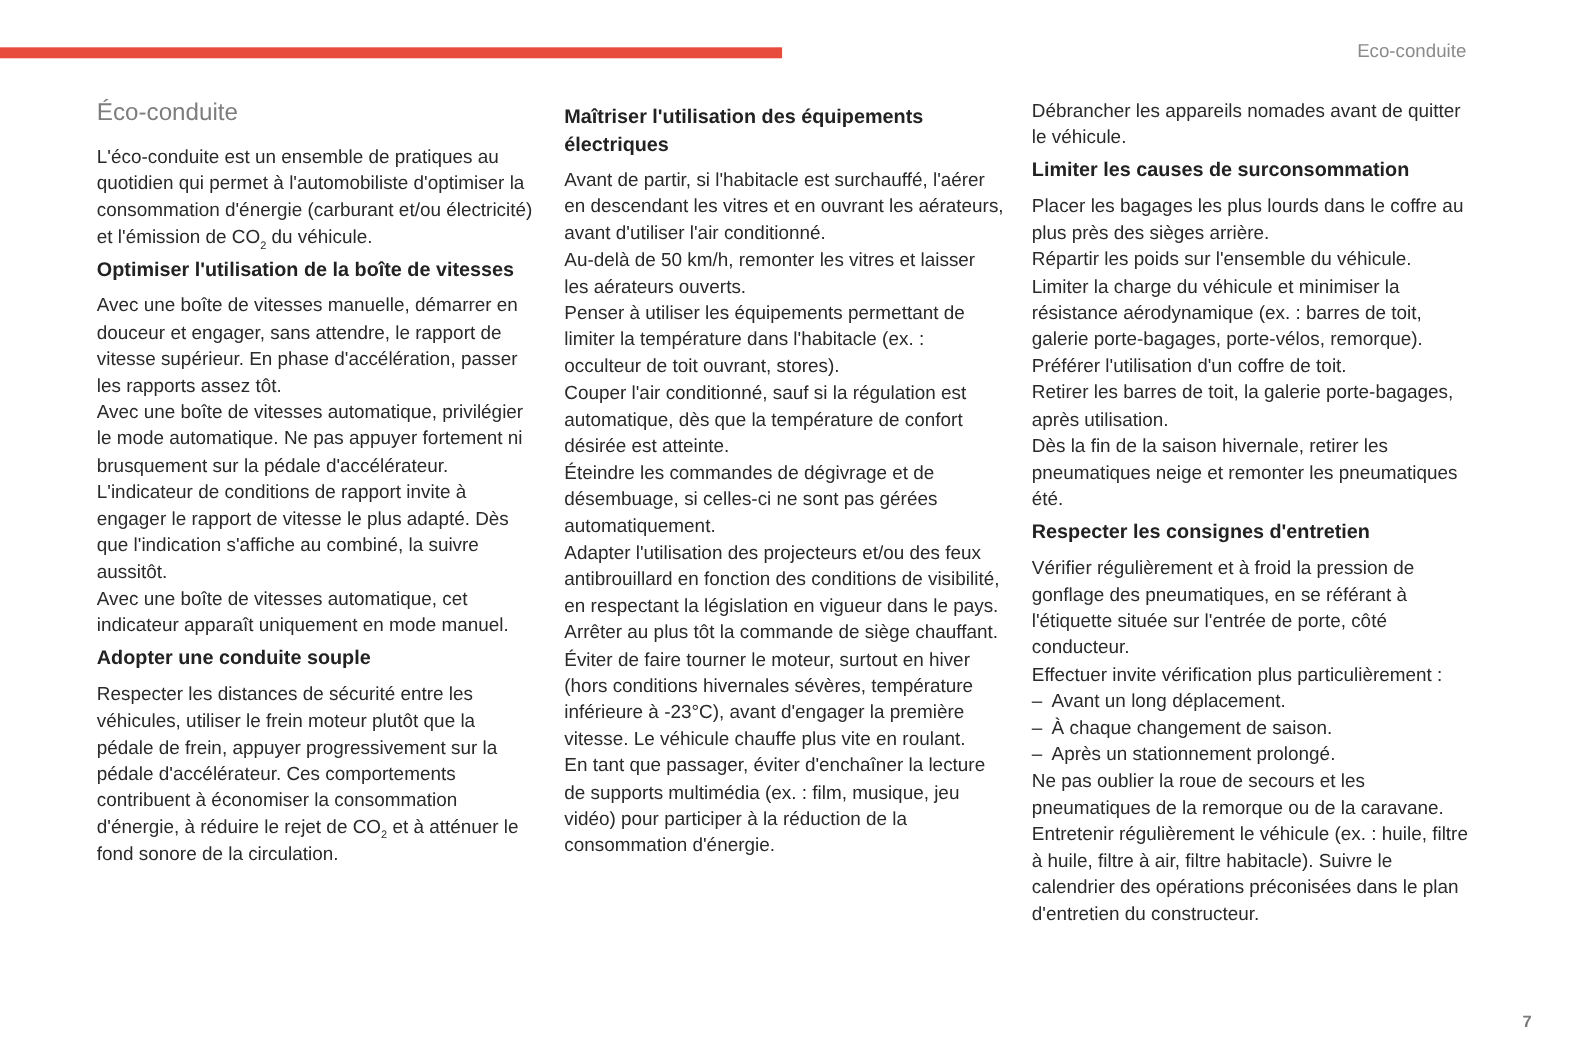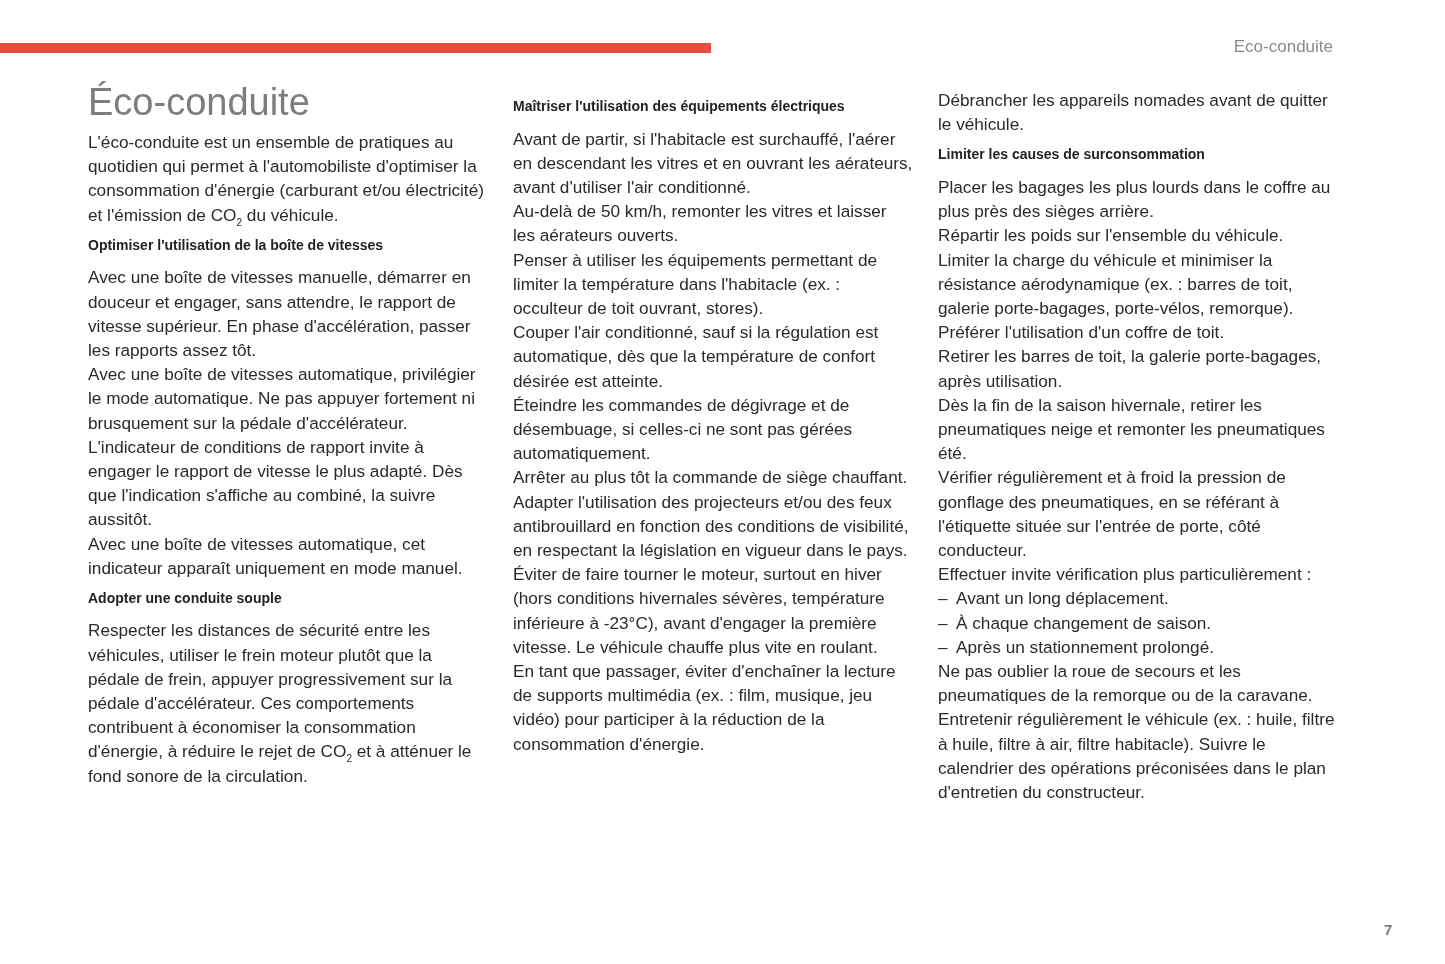--- a/index.html
+++ b/index.html
@@ -17,26 +17,26 @@
   }
   .page-number {
     position: absolute; left: 1384px; top: 921px;
     font-size: 15px; font-weight: bold; color: #7a7a7a;
   }
   .col { position: absolute; top: 86px; width: 400px; font-size: 17.2px; line-height: 24.2px; }
   .col1 { left: 88px; top: 82px; }
   .col2 { left: 513px; top: 88px; }
   .col3 { left: 938px; top: 88px; }
   .page-title {
-    font-size: 38px; line-height: 40px; color: #7d7d7d; font-weight: normal;
+    font-size: 22px; line-height: 40px; color: #7d7d7d; font-weight: normal;
     margin: 0 0 8px 0;
   }
   .para { margin: 0; }
   .section-heading {
-    font-weight: bold; font-size: 14px; line-height: 24.5px; color: #222;
+    font-weight: bold; font-size: 18px; line-height: 24.5px; color: #222;
     margin: 6px 0 8px 0;
   }
   sub { font-size: 10px; line-height: 0; vertical-align: -5px; }
   .dash-list { list-style: none; margin: 0; padding: 0; }
   .dash-list li { position: relative; padding-left: 18px; }
   .dash-list li::before { content: "–"; position: absolute; left: 0; }
 </style>
 </head>
 <body>
 
@@ -55,34 +55,35 @@
   <p class="para"><span>Respecter les distances de sécurité entre les véhicules, utiliser le frein moteur plutôt que la pédale de frein, appuyer progressivement sur la pédale d'accélérateur. Ces comportements contribuent à économiser la consommation d'énergie, à réduire le rejet de CO</span><sub>2</sub><span> et à atténuer le fond sonore de la circulation.</span></p>
 </div>
 
 <div class="col col2">
   <h2 class="section-heading">Maîtriser l'utilisation des équipements électriques</h2>
   <p class="para">Avant de partir, si l'habitacle est surchauffé, l'aérer en descendant les vitres et en ouvrant les aérateurs, avant d'utiliser l'air conditionné.</p>
   <p class="para">Au-delà de 50 km/h, remonter les vitres et laisser les aérateurs ouverts.</p>
   <p class="para">Penser à utiliser les équipements permettant de limiter la température dans l'habitacle (ex. : occulteur de toit ouvrant, stores).</p>
   <p class="para">Couper l'air conditionné, sauf si la régulation est automatique, dès que la température de confort désirée est atteinte.</p>
   <p class="para">Éteindre les commandes de dégivrage et de désembuage, si celles-ci ne sont pas gérées automatiquement.</p>
+  <p class="para">Adapter l'utilisation des projecteurs et/ou des feux antibrouillard en fonction des conditions de visibilité, en respectant la législation en vigueur dans le pays.</p>
   <p class="para">Arrêter au plus tôt la commande de siège chauffant.</p>
-  <p class="para">Adapter l'utilisation des projecteurs et/ou des feux antibrouillard en fonction des conditions de visibilité, en respectant la législation en vigueur dans le pays.</p>
   <p class="para">Éviter de faire tourner le moteur, surtout en hiver (hors conditions hivernales sévères, température inférieure à -23°C), avant d'engager la première vitesse. Le véhicule chauffe plus vite en roulant.</p>
   <p class="para">En tant que passager, éviter d'enchaîner la lecture de supports multimédia (ex. : film, musique, jeu vidéo) pour participer à la réduction de la consommation d'énergie.</p>
 </div>
 
 <div class="col col3">
   <p class="para">Débrancher les appareils nomades avant de quitter le véhicule.</p>
   <h2 class="section-heading">Limiter les causes de surconsommation</h2>
   <p class="para">Placer les bagages les plus lourds dans le coffre au plus près des sièges arrière.</p>
   <p class="para">Répartir les poids sur l'ensemble du véhicule.</p>
   <p class="para">Limiter la charge du véhicule et minimiser la résistance aérodynamique (ex. : barres de toit, galerie porte-bagages, porte-vélos, remorque). Préférer l'utilisation d'un coffre de toit.</p>
   <p class="para">Retirer les barres de toit, la galerie porte-bagages, après utilisation.</p>
   <p class="para">Dès la fin de la saison hivernale, retirer les pneumatiques neige et remonter les pneumatiques été.</p>
+  <h2 class="section-heading">Respecter les consignes d'entretien</h2>
   <p class="para">Vérifier régulièrement et à froid la pression de gonflage des pneumatiques, en se référant à l'étiquette située sur l'entrée de porte, côté conducteur.</p>
   <p class="para">Effectuer invite vérification plus particulièrement :</p>
   <ul class="dash-list">
     <li>Avant un long déplacement.</li>
     <li>À chaque changement de saison.</li>
     <li>Après un stationnement prolongé.</li>
   </ul>
   <p class="para">Ne pas oublier la roue de secours et les pneumatiques de la remorque ou de la caravane.</p>
   <p class="para">Entretenir régulièrement le véhicule (ex. : huile, filtre à huile, filtre à air, filtre habitacle). Suivre le calendrier des opérations préconisées dans le plan d'entretien du constructeur.</p>
 </div>

